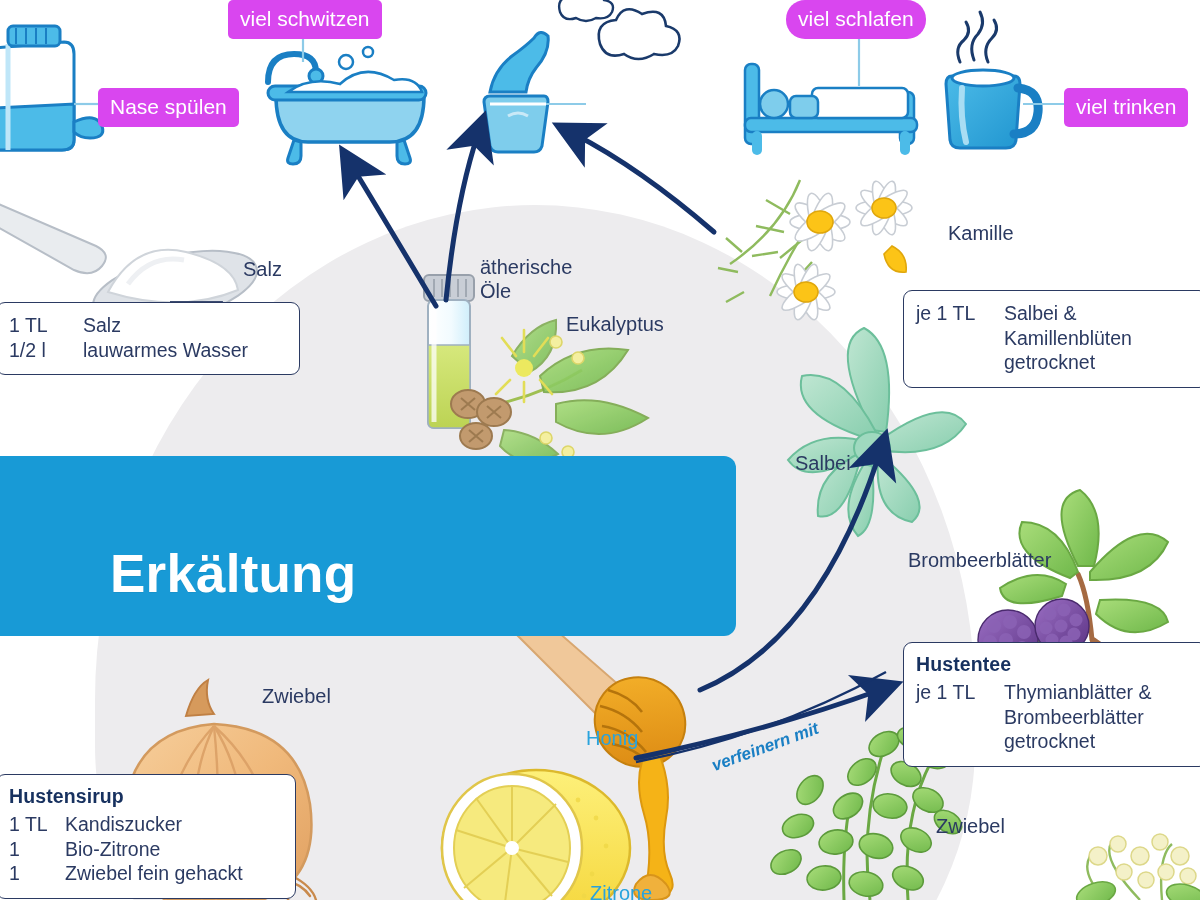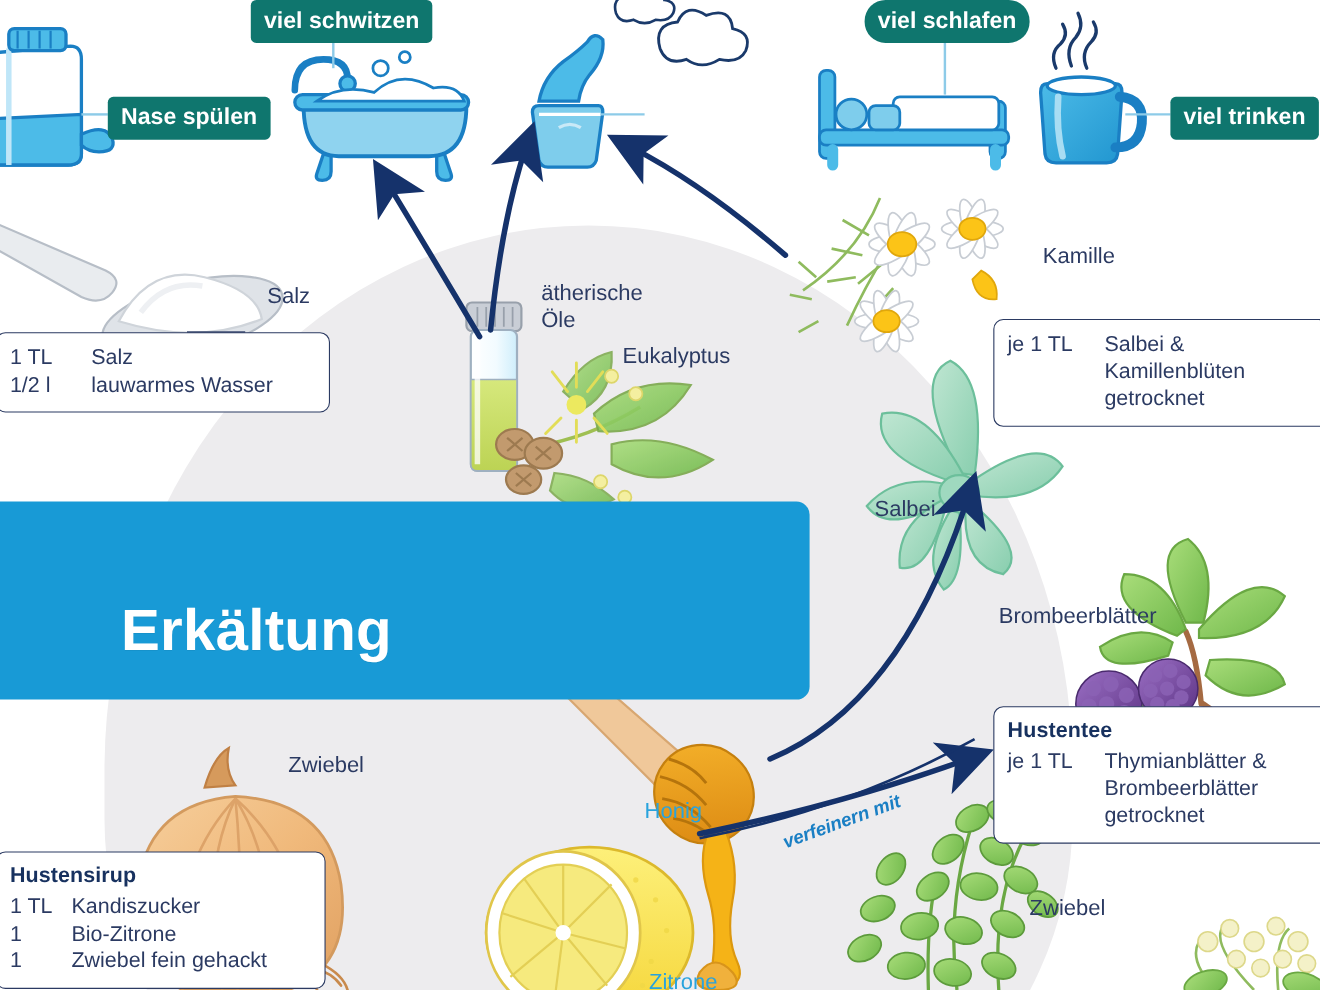--- a/index.html
+++ b/index.html
@@ -23,30 +23,29 @@
     z-index:0;
   }
 
   
   .svg-layer{position:absolute;left:0;top:0;width:1200px;height:900px;z-index:2;pointer-events:none;}
   .svg-art{position:absolute;left:0;top:0;width:1200px;height:900px;z-index:1;pointer-events:none;}
 
   
   .pill{
     position:absolute;
-    background:#0f766e;
+    background:#d946ef;
     color:#ffffff;
     border-radius:5px;
     font-size:21px;
     line-height:1;
     padding:8px 12px 10px 12px;
     white-space:nowrap;
     z-index:6;
     font-family:"Liberation Sans", sans-serif;
-    font-weight:bold;
   }
 
   
   .lbl{
     position:absolute;
     color:#2b3a62;
     font-size:20px;
     line-height:1.18;
     white-space:nowrap;
     z-index:6;
@@ -499,21 +498,21 @@
 
     <path d="M636 762 Q770 736 886 672" stroke="#15326b" stroke-width="2.4" fill="none"></path>
   </svg>
 
   <div class="pill" style="left:98px;top:88px;">Nase spülen</div>
   <div class="pill" style="left:228px;top:0px;">viel schwitzen</div>
   <div class="pill" style="left:786px;top:0px;border-radius:19px;">viel schlafen</div>
   <div class="pill" style="left:1064px;top:88px;">viel trinken</div>
 
   <div class="lbl" style="left:243px;top:258px;">Salz</div>
-  <div class="lbl two" style="left:492px;top:256px;width:150px;">
+  <div class="lbl two" style="left:480px;top:256px;width:150px;">
     <span>ätherische</span><br>
     <span>Öle</span>
   </div>
   <div class="lbl" style="left:566px;top:313px;">Eukalyptus</div>
   <div class="lbl" style="left:948px;top:222px;">Kamille</div>
   <div class="lbl" style="left:795px;top:452px;">Salbei</div>
   <div class="lbl" style="left:908px;top:549px;">Brombeerblätter</div>
   <div class="lbl" style="left:262px;top:685px;">Zwiebel</div>
   <div class="lbl lbl-blue" style="left:586px;top:727px;">Honig</div>
   <div class="lbl lbl-blue" style="left:590px;top:837px;margin-top:45px;">Zitrone</div>

